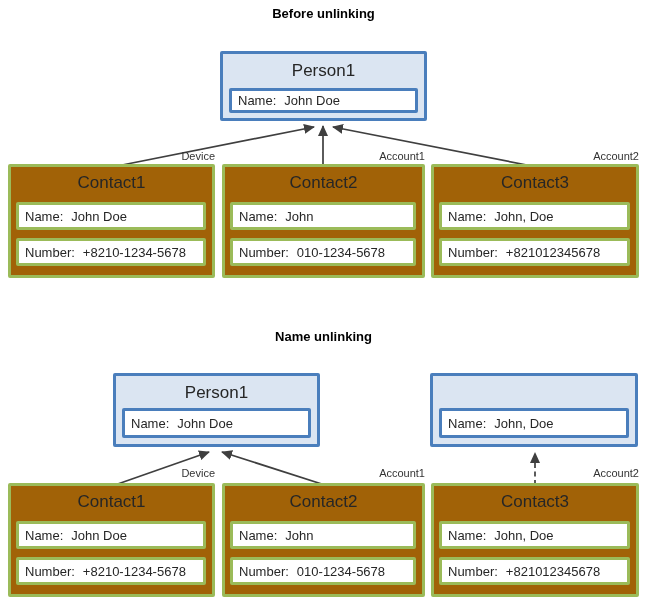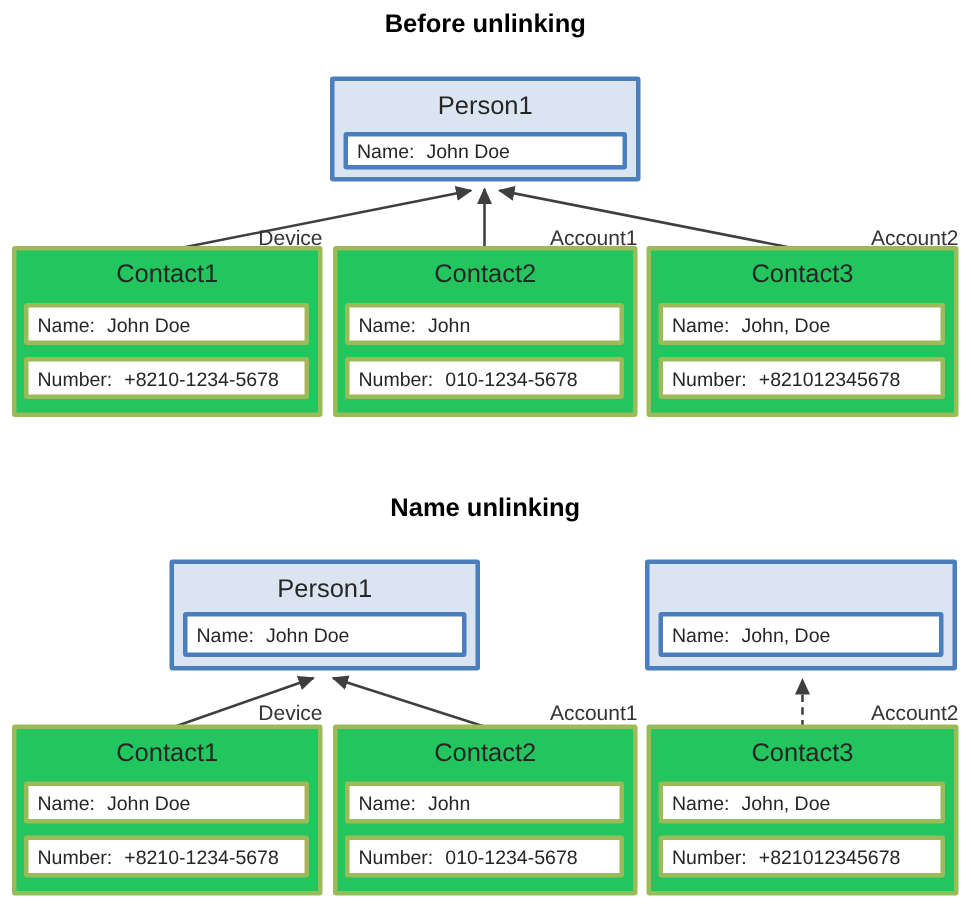--- a/index.html
+++ b/index.html
@@ -14,21 +14,21 @@
   .overlay {
     position: absolute;
     left: 0; top: 0;
     z-index: 0;
   }
   .section-title {
     position: absolute;
     left: 0;
     width: 647px;
     text-align: center;
-    font-size: 17px;
+    font-size: 13px;
     font-weight: bold;
     color: #000000;
     z-index: 2;
   }
   .pbox {
     position: absolute;
     background: #dbe5f2;
     border: 3px solid #4a7ebc;
     border-radius: 2px;
     box-sizing: border-box;
@@ -37,21 +37,21 @@
   .ptitle {
     height: 33px;
     display: flex;
     align-items: center;
     justify-content: center;
     font-size: 17px;
     color: #262626;
   }
   .cbox {
     position: absolute;
-    background: #22c55e;
+    background: #a16207;
     border: 3px solid #9bbb59;
     border-radius: 2px;
     box-sizing: border-box;
     z-index: 1;
   }
   .ctitle {
     height: 32px;
     display: flex;
     align-items: center;
     justify-content: center;
@@ -82,21 +82,21 @@
     height: 28px;
     border: 3px solid #9bbb59;
     border-radius: 2px;
   }
   .f1 { top: 35px; }
   .f2 { top: 71px; }
   .fvalue { margin-left: 8px; }
   .link-label {
     position: absolute;
     width: 70px;
-    font-size: 14px;
+    font-size: 11px;
     color: #333333;
     text-align: right;
     z-index: 1;
   }
 </style>
 </head>
 <body>
 
 <div class="canvas">
 

